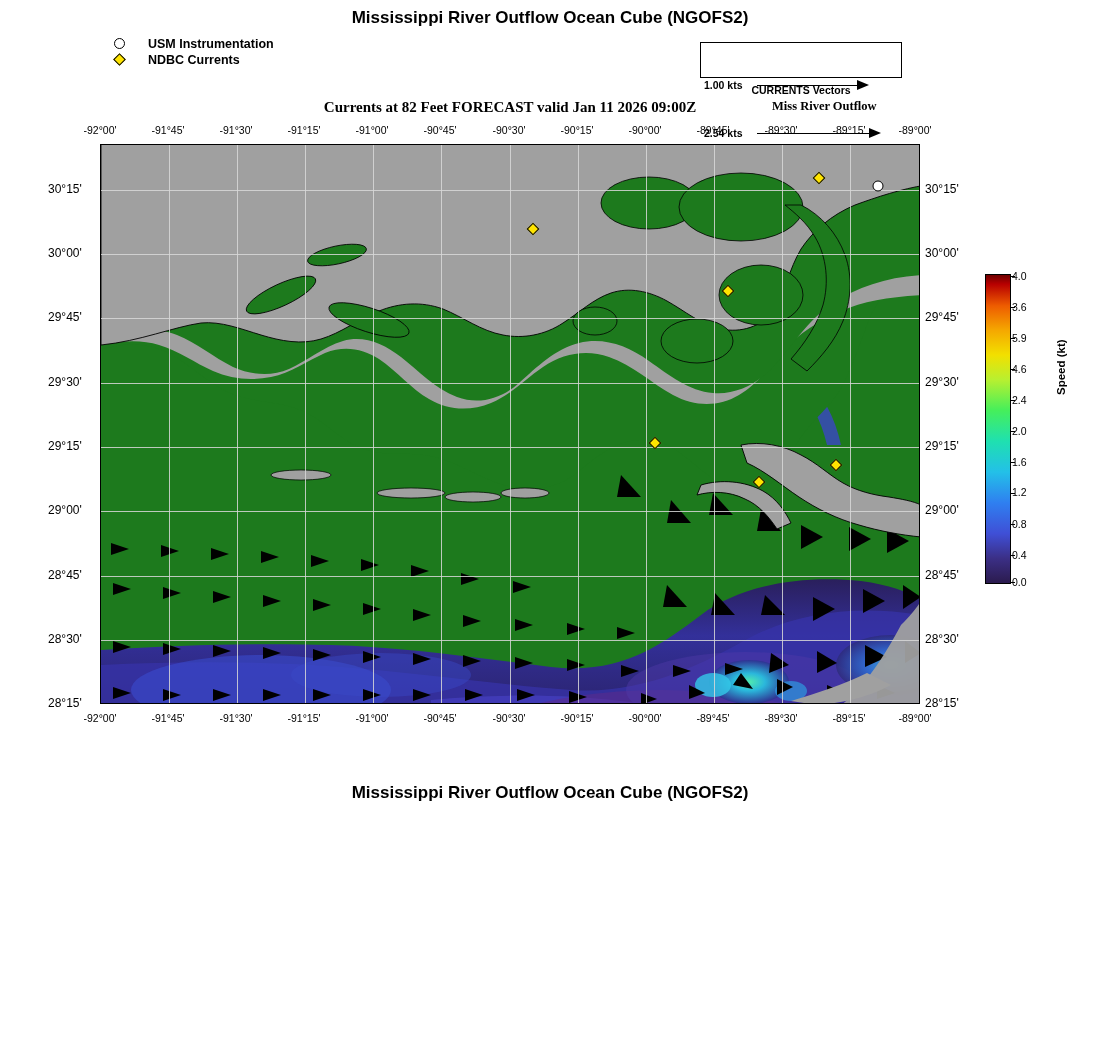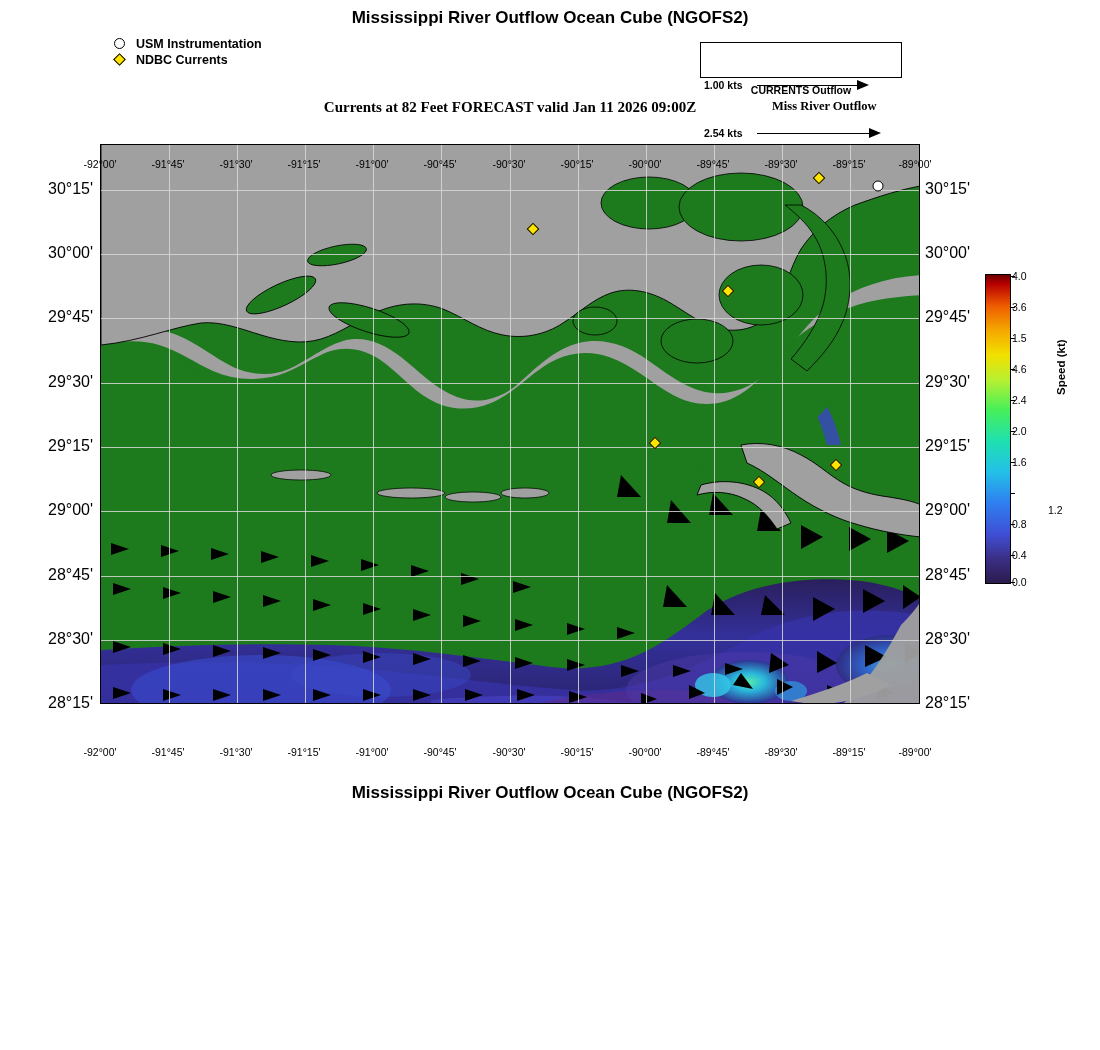--- a/index.html
+++ b/index.html
@@ -84,21 +84,21 @@
     box-sizing: border-box;
   }
   .diamond-sym {
     width: 9px;
     height: 9px;
     background: #ffe400;
     border: 1.4px solid #000;
     transform: rotate(45deg);
     box-sizing: border-box;
   }
-  .legend-text { margin-left: 8px; }
+  .legend-text { margin-left: 20px; }
 
   
   #vector-key {
     position: absolute;
     top: 42px;
     left: 700px;
     width: 202px;
     height: 36px;
     border: 1.2px solid #000;
     box-sizing: border-box;
@@ -161,25 +161,24 @@
   }
   .grid-line-v { width: 1px; top: 0; bottom: 0; }
   .grid-line-h { height: 1px; left: 0; right: 0; }
 
   
   .xlab {
     position: absolute;
     font-size: 10.5px;
     transform: translateX(-50%);
     white-space: nowrap;
-    margin-top: 34px;
   }
   .ylab {
     position: absolute;
-    font-size: 16px;
+    font-size: 12px;
     transform: translateY(-50%);
     white-space: nowrap;
   }
 
   
   .station {
     position: absolute;
     width: 11px; height: 11px;
     transform: translate(-50%, -50%);
   }
@@ -284,21 +283,21 @@
     <span class="vkey-label">2.54 kts</span>
     <span class="vkey-line" style="left:56px;width:112px;"></span>
     <span class="vkey-arrow" style="left:168px;"></span>
   </div>
   <div class="vkey-row">
     <span class="vkey-label">3.00 kts</span>
     <span class="vkey-line" style="left:56px;width:124px;"></span>
     <span class="vkey-arrow" style="left:180px;"></span>
   </div>
 </div>
-<div id="vector-key-caption">CURRENTS Outflow</div>
+<div id="vector-key-caption">CURRENTS Vectors</div>
 
 <div id="map-frame">
   <div id="ocean-base"></div>
 
   <svg id="map-svg" width="820" height="560" viewBox="0 0 820 560" style="position:absolute;left:0;top:0;">
     <defs>
       <linearGradient id="deepGrad" x1="0" y1="0" x2="0" y2="1">
         <stop offset="0%" stop-color="#2a1f5c"></stop>
         <stop offset="45%" stop-color="#33309a"></stop>
         <stop offset="100%" stop-color="#2b2470"></stop>
@@ -572,31 +571,31 @@
 <div class="ylab" style="left:925px;top:703px;">28°15'</div>
 
 <div id="colorbar-wrap">
   <div id="colorbar"></div>
 
   <div class="cb-tickmark" style="top:2px;"></div>
   <div class="cb-tick" style="top:2px;">4.0</div>
   <div class="cb-tickmark" style="top:33px;"></div>
   <div class="cb-tick" style="top:33px;">3.6</div>
   <div class="cb-tickmark" style="top:64px;"></div>
-  <div class="cb-tick" style="top:64px;">1.5</div>
+  <div class="cb-tick" style="top:64px;">5.9</div>
   <div class="cb-tickmark" style="top:95px;"></div>
   <div class="cb-tick" style="top:95px;">4.6</div>
   <div class="cb-tickmark" style="top:126px;"></div>
   <div class="cb-tick" style="top:126px;">2.4</div>
   <div class="cb-tickmark" style="top:157px;"></div>
   <div class="cb-tick" style="top:157px;">2.0</div>
   <div class="cb-tickmark" style="top:188px;"></div>
   <div class="cb-tick" style="top:188px;">1.6</div>
   <div class="cb-tickmark" style="top:219px;"></div>
-  <div class="cb-tick" style="top:236px;padding-left:36px;">1.2</div>
+  <div class="cb-tick" style="top:218px;">1.2</div>
   <div class="cb-tickmark" style="top:250px;"></div>
   <div class="cb-tick" style="top:250px;">0.8</div>
   <div class="cb-tickmark" style="top:281px;"></div>
   <div class="cb-tick" style="top:281px;">0.4</div>
   <div class="cb-tickmark" style="top:308px;"></div>
   <div class="cb-tick" style="top:308px;">0.0</div>
 </div>
 <div id="cb-title">Speed (kt)</div>
 
 </body></html>

